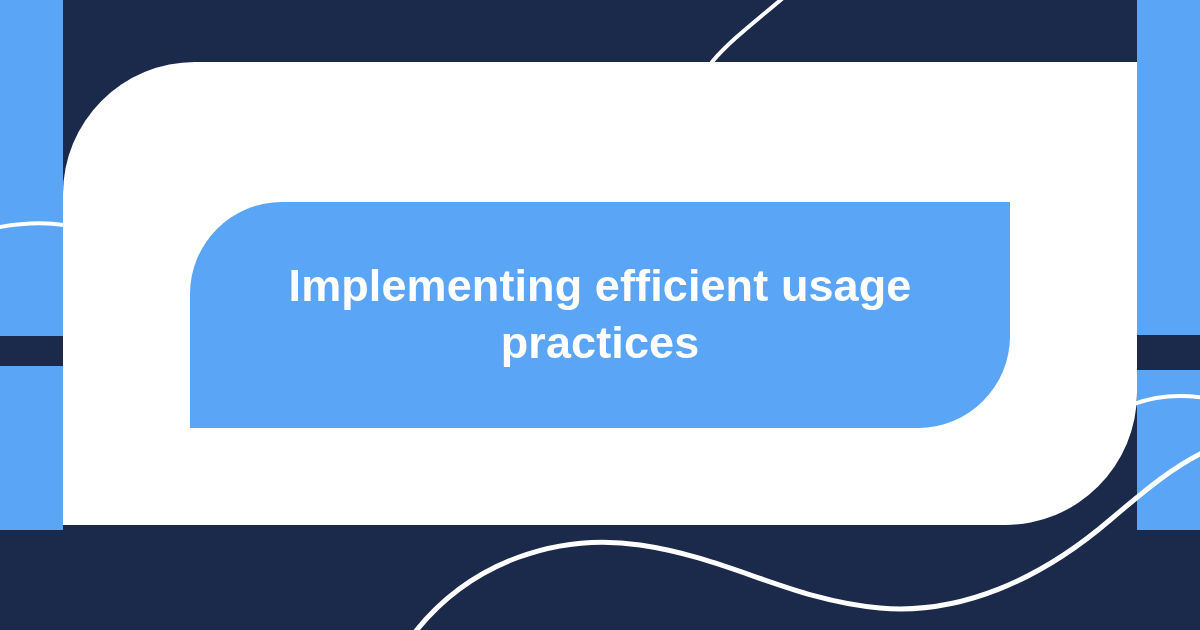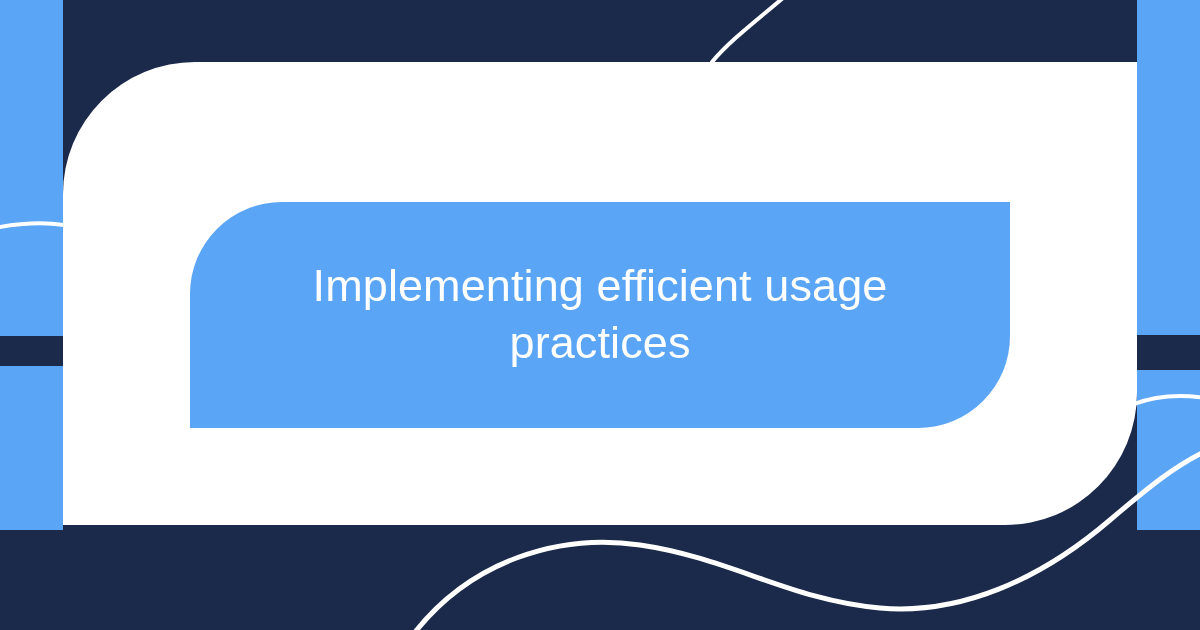--- a/index.html
+++ b/index.html
@@ -77,21 +77,21 @@
     border-radius: 92px 0 92px 0;
     display: flex;
     align-items: center;
     justify-content: center;
   }
 
   .title {
     color: #ffffff;
     font-family: "Liberation Sans", sans-serif;
     font-size: 45px;
-    font-weight: 400;
+    font-weight: 700;
     line-height: 1.26;
     text-align: center;
     letter-spacing: 0.1px;
     max-width: 740px;
     margin: 0;
     padding: 0 20px;
   }
 </style>
 </head>
 <body>

